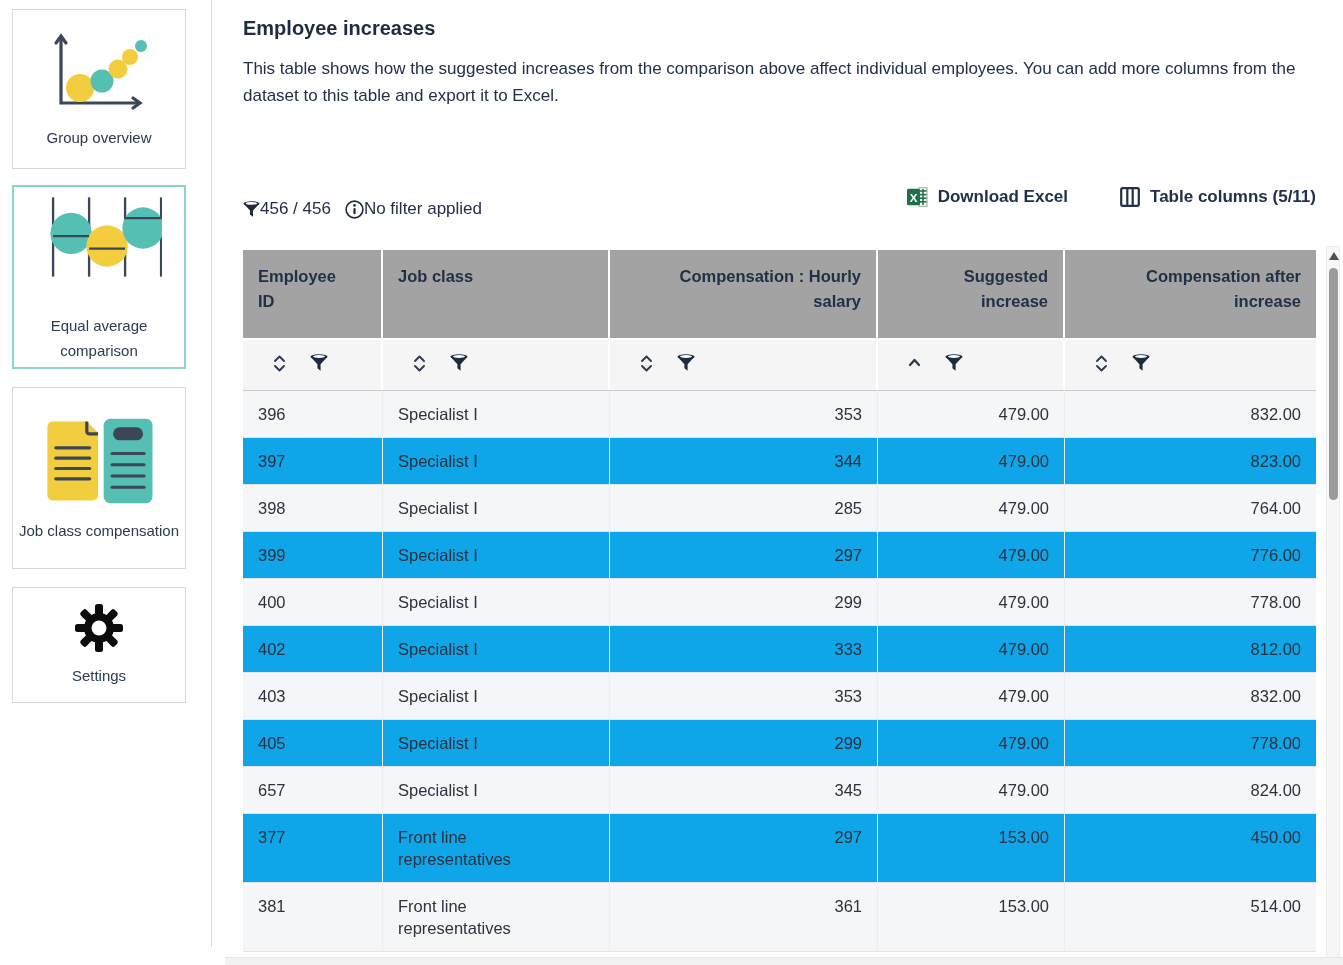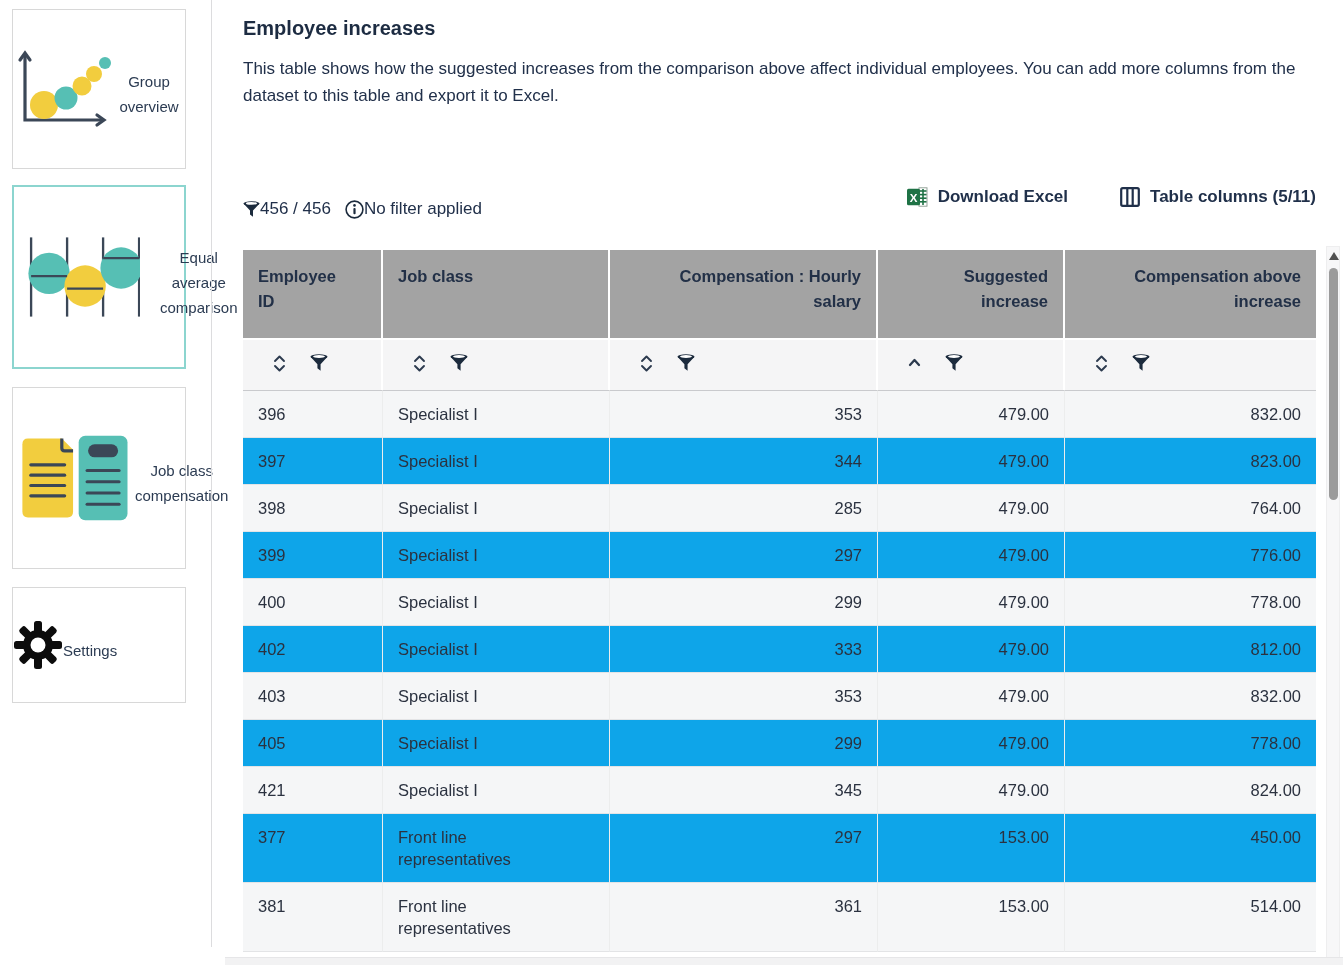--- a/index.html
+++ b/index.html
@@ -4,22 +4,22 @@
 <style>
   * { box-sizing: border-box; margin: 0; padding: 0; }
   html,body { width:1343px; height:965px; overflow:hidden; background:#fff;
     font-family:"Liberation Sans","DejaVu Sans",sans-serif; color:#22304a; }
   .app { position:relative; width:1343px; height:965px; }
 
   
   .sidebar { position:absolute; left:0; top:0; width:211px; height:947px; }
   .v-divider { position:absolute; left:211px; top:0; width:1px; height:947px; background:#dcdcde; }
   .nav-card { position:absolute; left:12px; width:174px; background:#fff;
-    border:1px solid #d8d8d8; display:flex; flex-direction:row; align-items:center;
-    text-align:center; cursor:pointer; }
+    border:1px solid #d8d8d8; display:flex; flex-direction:column; align-items:center;
+    justify-content:center; text-align:center; cursor:pointer; }
   .nav-card.selected { border:2px solid #8cd5cf; }
   .nav-card .label { font-size:15px; color:#2b3b52; line-height:25px; margin-top:10px; }
   #card-overview { top:9px; height:160px; }
   #card-equal   { top:185px; height:184px;gap:20px; }
   #card-jobclass{ top:387px; height:182px; }
   #card-settings{ top:587px; height:116px; }
 
   
   .main { position:absolute; left:243px; top:0; width:1100px; }
   h1.page-title { font-size:20px; font-weight:bold; color:#1d2c42; margin-top:17px; }
@@ -226,21 +226,21 @@
             <col style="width:268px">
           <col style="width:187px">
             <col style="width:251px">
         </colgroup>
         <thead>
           <tr id="header-row">
               <th class="hdr"><span class="hspan hw0">Employee ID</span></th>
               <th class="hdr"><span class="hspan hw1">Job class</span></th>
               <th class="hdr al-right"><span class="hspan hw2 al-right">Compensation : Hourly salary</span></th>
               <th class="hdr al-right"><span class="hspan hw3 al-right">Suggested increase</span></th>
-              <th class="hdr al-right"><span class="hspan hw4 al-right">Compensation above increase</span></th>
+              <th class="hdr al-right"><span class="hspan hw4 al-right">Compensation after increase</span></th>
             </tr>
           <tr id="filter-row">
               <th class="fcell"><button class="sort-btn"><svg width="13" height="17" viewBox="0 0 13 17">
                     <g fill="none" stroke="#2c3a4e" stroke-width="1.9" stroke-linecap="round" stroke-linejoin="round">
                       <polyline points="2,6 6.5,1.5 11,6"></polyline>
                       <polyline points="2,11 6.5,15.5 11,11"></polyline>
                     </g>
                   </svg></button><button class="funnel-btn"><svg width="18" height="18" viewBox="0 0 17 17">
                     <path d="M0.5 2.5 L7 9.6 V13.4 L10 15.8 V9.6 L16.5 2.5 Z" fill="#1c2b3d"></path>
                     <ellipse cx="8.5" cy="2.6" rx="8" ry="2.4" fill="#1c2b3d"></ellipse>
@@ -417,21 +417,21 @@
               </td>
               <td class="al-right">
                 <div>479.00</div>
               </td>
               <td class="al-right">
                 <div>778.00</div>
               </td>
             </tr>
             <tr>
               <td class="">
-                <div>421</div>
+                <div>657</div>
               </td>
               <td class="">
                 <div class="jobclass-inner">Specialist I</div>
               </td>
               <td class="al-right">
                 <div>345</div>
               </td>
               <td class="al-right">
                 <div>479.00</div>
               </td>

